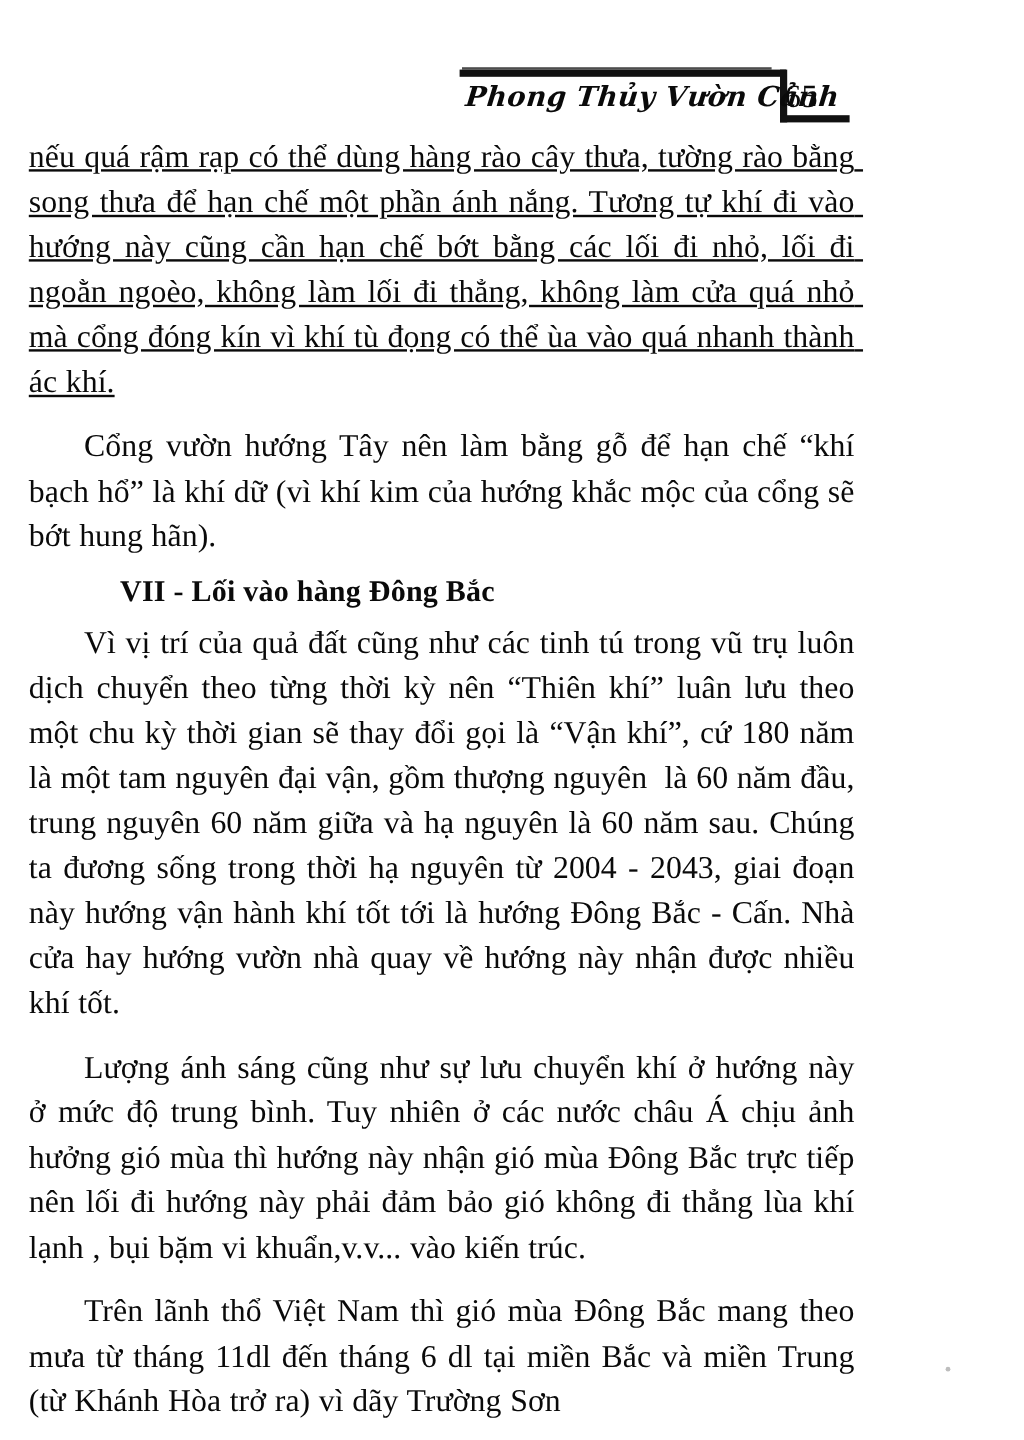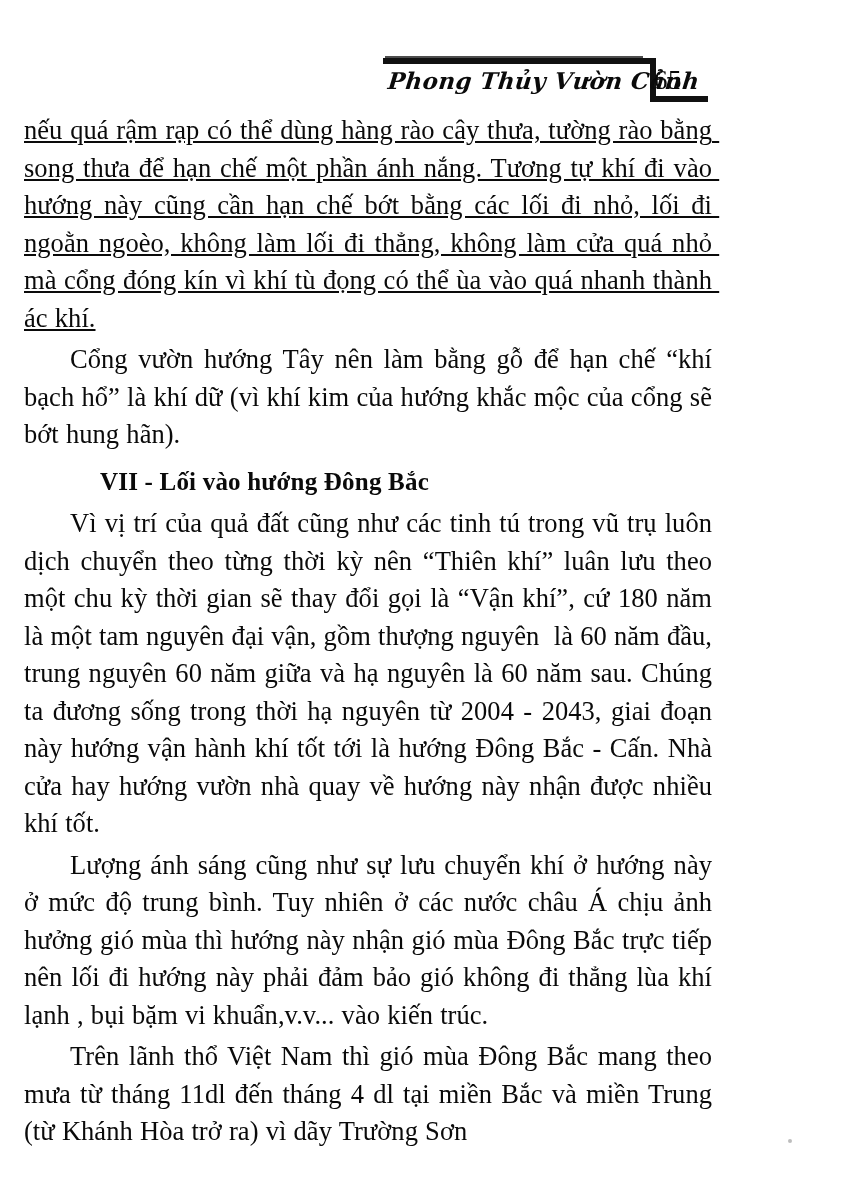--- a/index.html
+++ b/index.html
@@ -102,21 +102,21 @@
     letter-spacing: .05px;
     word-spacing: .5px;
     text-indent: 46px;
     white-space: pre-wrap;
   }
   .para.first {
     text-indent: 0;
     text-decoration: underline;
   }
   .para + .para {
-    margin-top: 4px;
+    margin-top: 16px;
   }
   .heading {
     margin: 0;
     padding-top: 9px;
     padding-bottom: 5px;
     text-indent: 76px;
     font-size: 25px;
     line-height: 37.5px;
     font-weight: 700;
     letter-spacing: .2px;
@@ -147,25 +147,25 @@
     <div class="header-title">Phong Thủy Vườn Cảnh</div>
     <div class="header-page-number">65</div>
   </div>
 
   <div class="content">
 
     <p class="para first">nếu quá rậm rạp có thể dùng hàng rào cây thưa, tường rào bằng song thưa để hạn chế một phần ánh nắng. Tương tự khí đi vào hướng này cũng cần hạn chế bớt bằng các lối đi nhỏ, lối đi ngoằn ngoèo, không làm lối đi thẳng, không làm cửa quá nhỏ mà cổng đóng kín vì khí tù đọng có thể ùa vào quá nhanh thành ác khí.</p>
 
     <p class="para">Cổng vườn hướng Tây nên làm bằng gỗ để hạn chế “khí bạch hổ” là khí dữ (vì khí kim của hướng khắc mộc của cổng sẽ bớt hung hãn).</p>
 
-    <h2 class="heading">VII - Lối vào hướng Đông Bắc</h2>
+    <h2 class="heading">VII - Lối vào hàng Đông Bắc</h2>
 
     <p class="para">Vì vị trí của quả đất cũng như các tinh tú trong vũ trụ luôn dịch chuyển theo từng thời kỳ nên “Thiên khí” luân lưu theo một chu kỳ thời gian sẽ thay đổi gọi là “Vận khí”, cứ 180 năm là một tam nguyên đại vận, gồm thượng nguyên  là 60 năm đầu, trung nguyên 60 năm giữa và hạ nguyên là 60 năm sau. Chúng ta đương sống trong thời hạ nguyên từ 2004 - 2043, giai đoạn này hướng vận hành khí tốt tới là hướng Đông Bắc - Cấn. Nhà cửa hay hướng vườn nhà quay về hướng này nhận được nhiều khí tốt.</p>
 
     <p class="para">Lượng ánh sáng cũng như sự lưu chuyển khí ở hướng này ở mức độ trung bình. Tuy nhiên ở các nước châu Á chịu ảnh hưởng gió mùa thì hướng này nhận gió mùa Đông Bắc trực tiếp nên lối đi hướng này phải đảm bảo gió không đi thẳng lùa khí lạnh , bụi bặm vi khuẩn,v.v... vào kiến trúc.</p>
 
-    <p class="para">Trên lãnh thổ Việt Nam thì gió mùa Đông Bắc mang theo mưa từ tháng 11dl đến tháng 4 dl tại miền Bắc và miền Trung (từ Khánh Hòa trở ra) vì dãy Trường Sơn</p>
+    <p class="para">Trên lãnh thổ Việt Nam thì gió mùa Đông Bắc mang theo mưa từ tháng 11dl đến tháng 6 dl tại miền Bắc và miền Trung (từ Khánh Hòa trở ra) vì dãy Trường Sơn</p>
 
   </div>
 
   <div class="scan-speck"></div>
 
 </div>
 
 </body></html>

